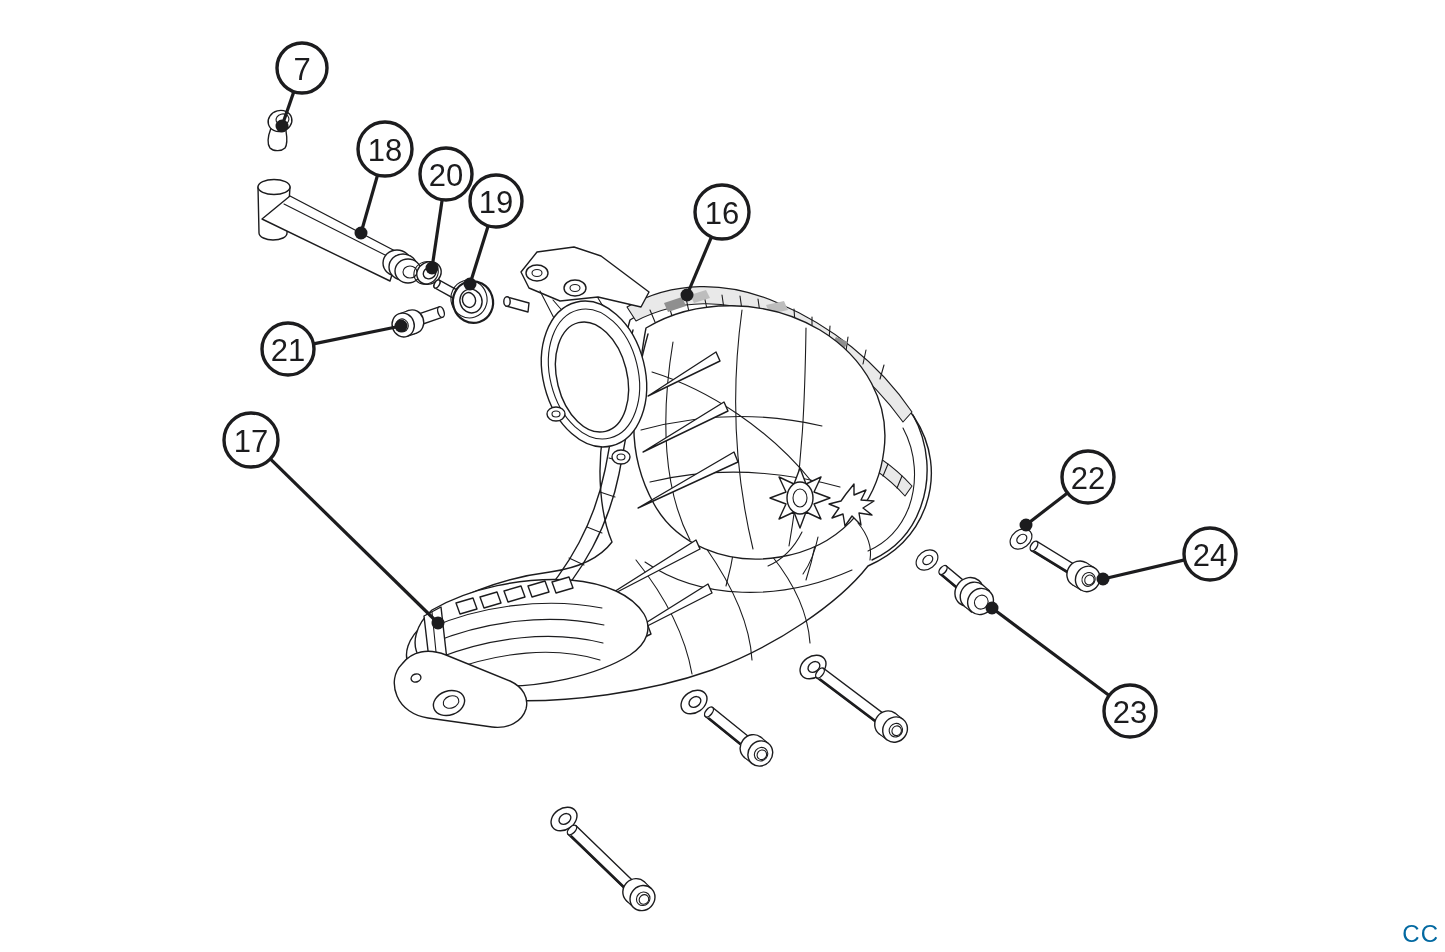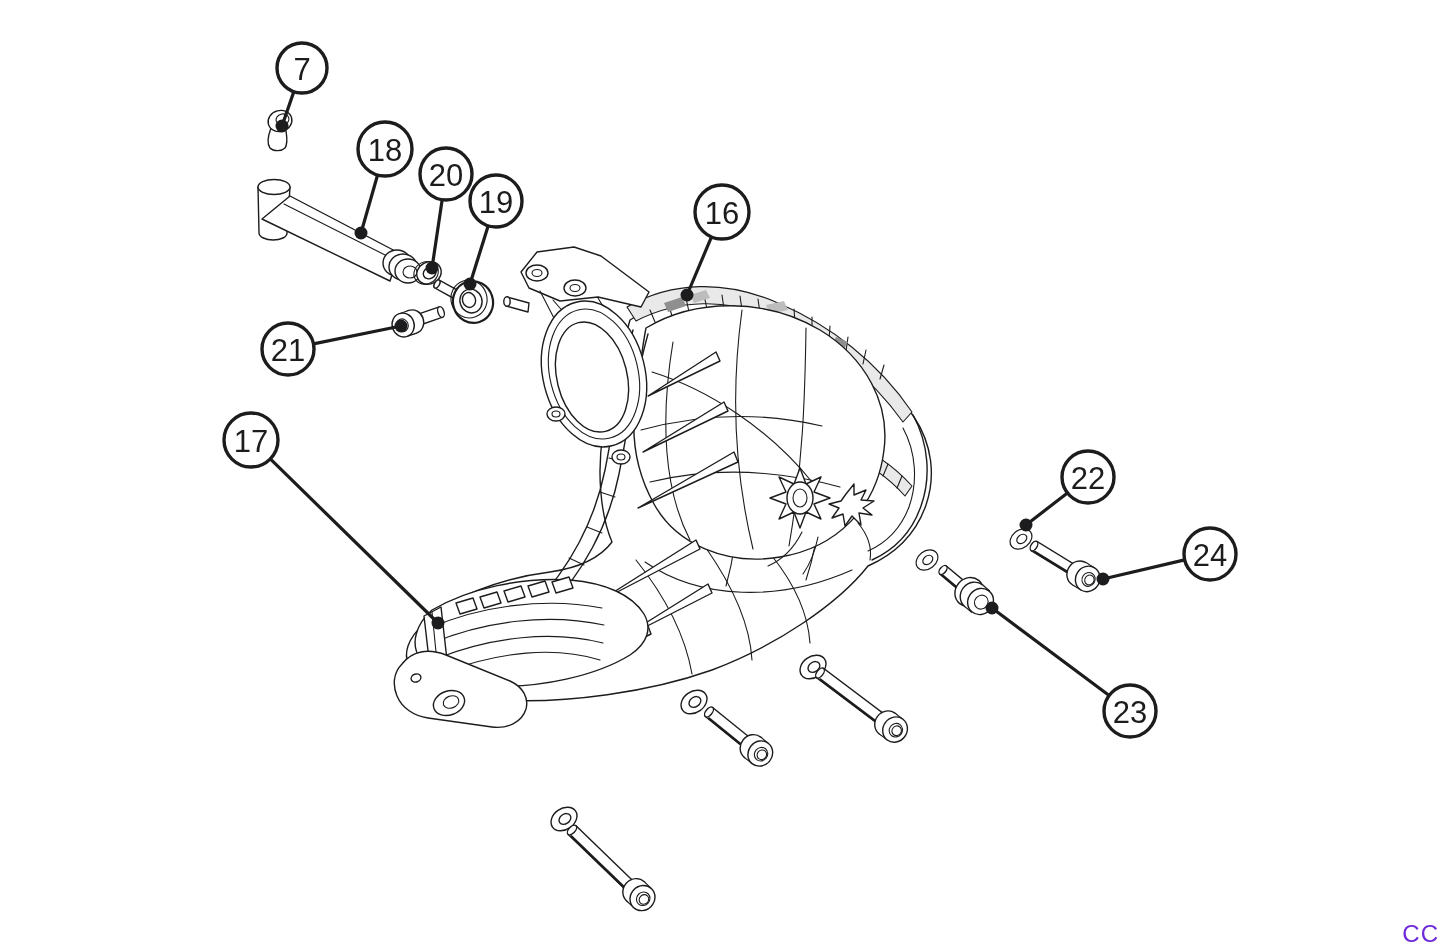--- a/index.html
+++ b/index.html
@@ -12,21 +12,21 @@
   
   .d  {fill:none;stroke:#1c1c1e;stroke-width:1.4;stroke-linecap:round;stroke-linejoin:round;}
   .dn {fill:none;stroke:#1c1c1e;stroke-width:1.1;stroke-linecap:round;stroke-linejoin:round;}
   .df {fill:#ffffff;stroke:#1c1c1e;stroke-width:1.4;stroke-linecap:round;stroke-linejoin:round;}
   .dg {fill:#e9e9e9;stroke:#1c1c1e;stroke-width:1.1;stroke-linejoin:round;}
   .dk {fill:#8f8f8f;stroke:none;}
   .dm {fill:#bdbdbd;stroke:none;}
   .hv {fill:none;stroke:#1c1c1e;stroke-width:2.4;stroke-linecap:round;}
   .callout-text{font-family:"Liberation Sans",sans-serif;font-weight:400;}
   #watermark{
-    position:absolute;right:6px;bottom:4px;font-size:24px;color:#6d28d9;
+    position:absolute;right:6px;bottom:4px;font-size:24px;color:#0369a1;
     letter-spacing:1px;font-family:"Liberation Sans",sans-serif;
   }
 </style>
 </head>
 <body>
 
 <div id="stage">
 <svg width="1445" height="952" viewBox="0 0 1445 952" xmlns="http://www.w3.org/2000/svg">
 
   <g>

